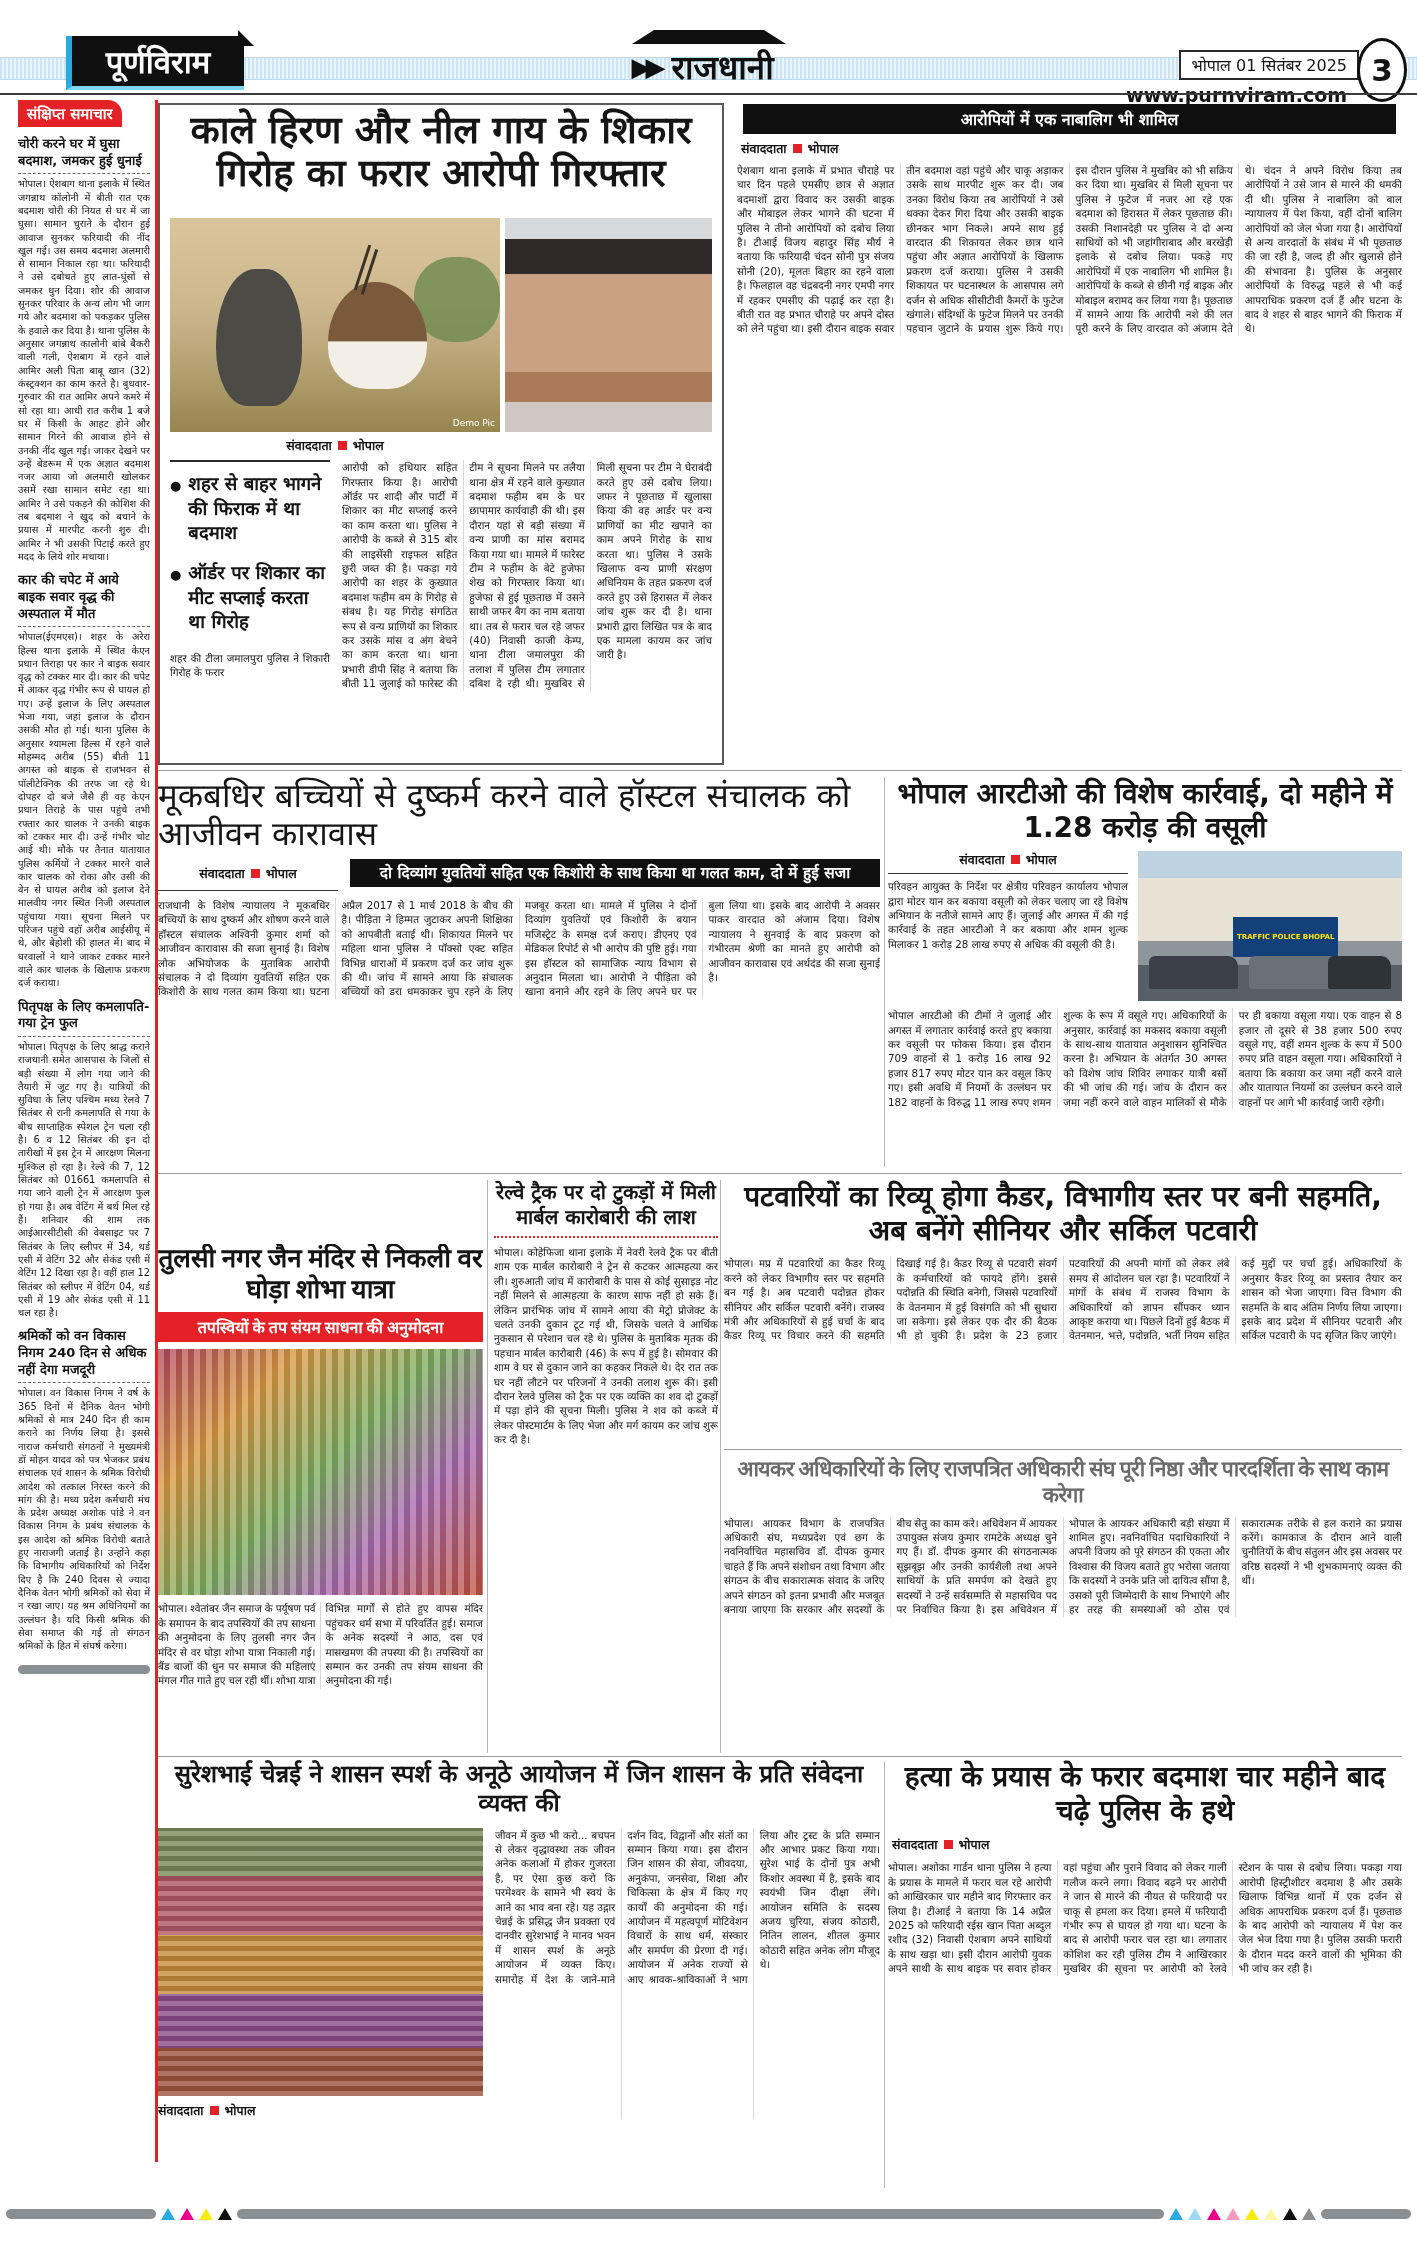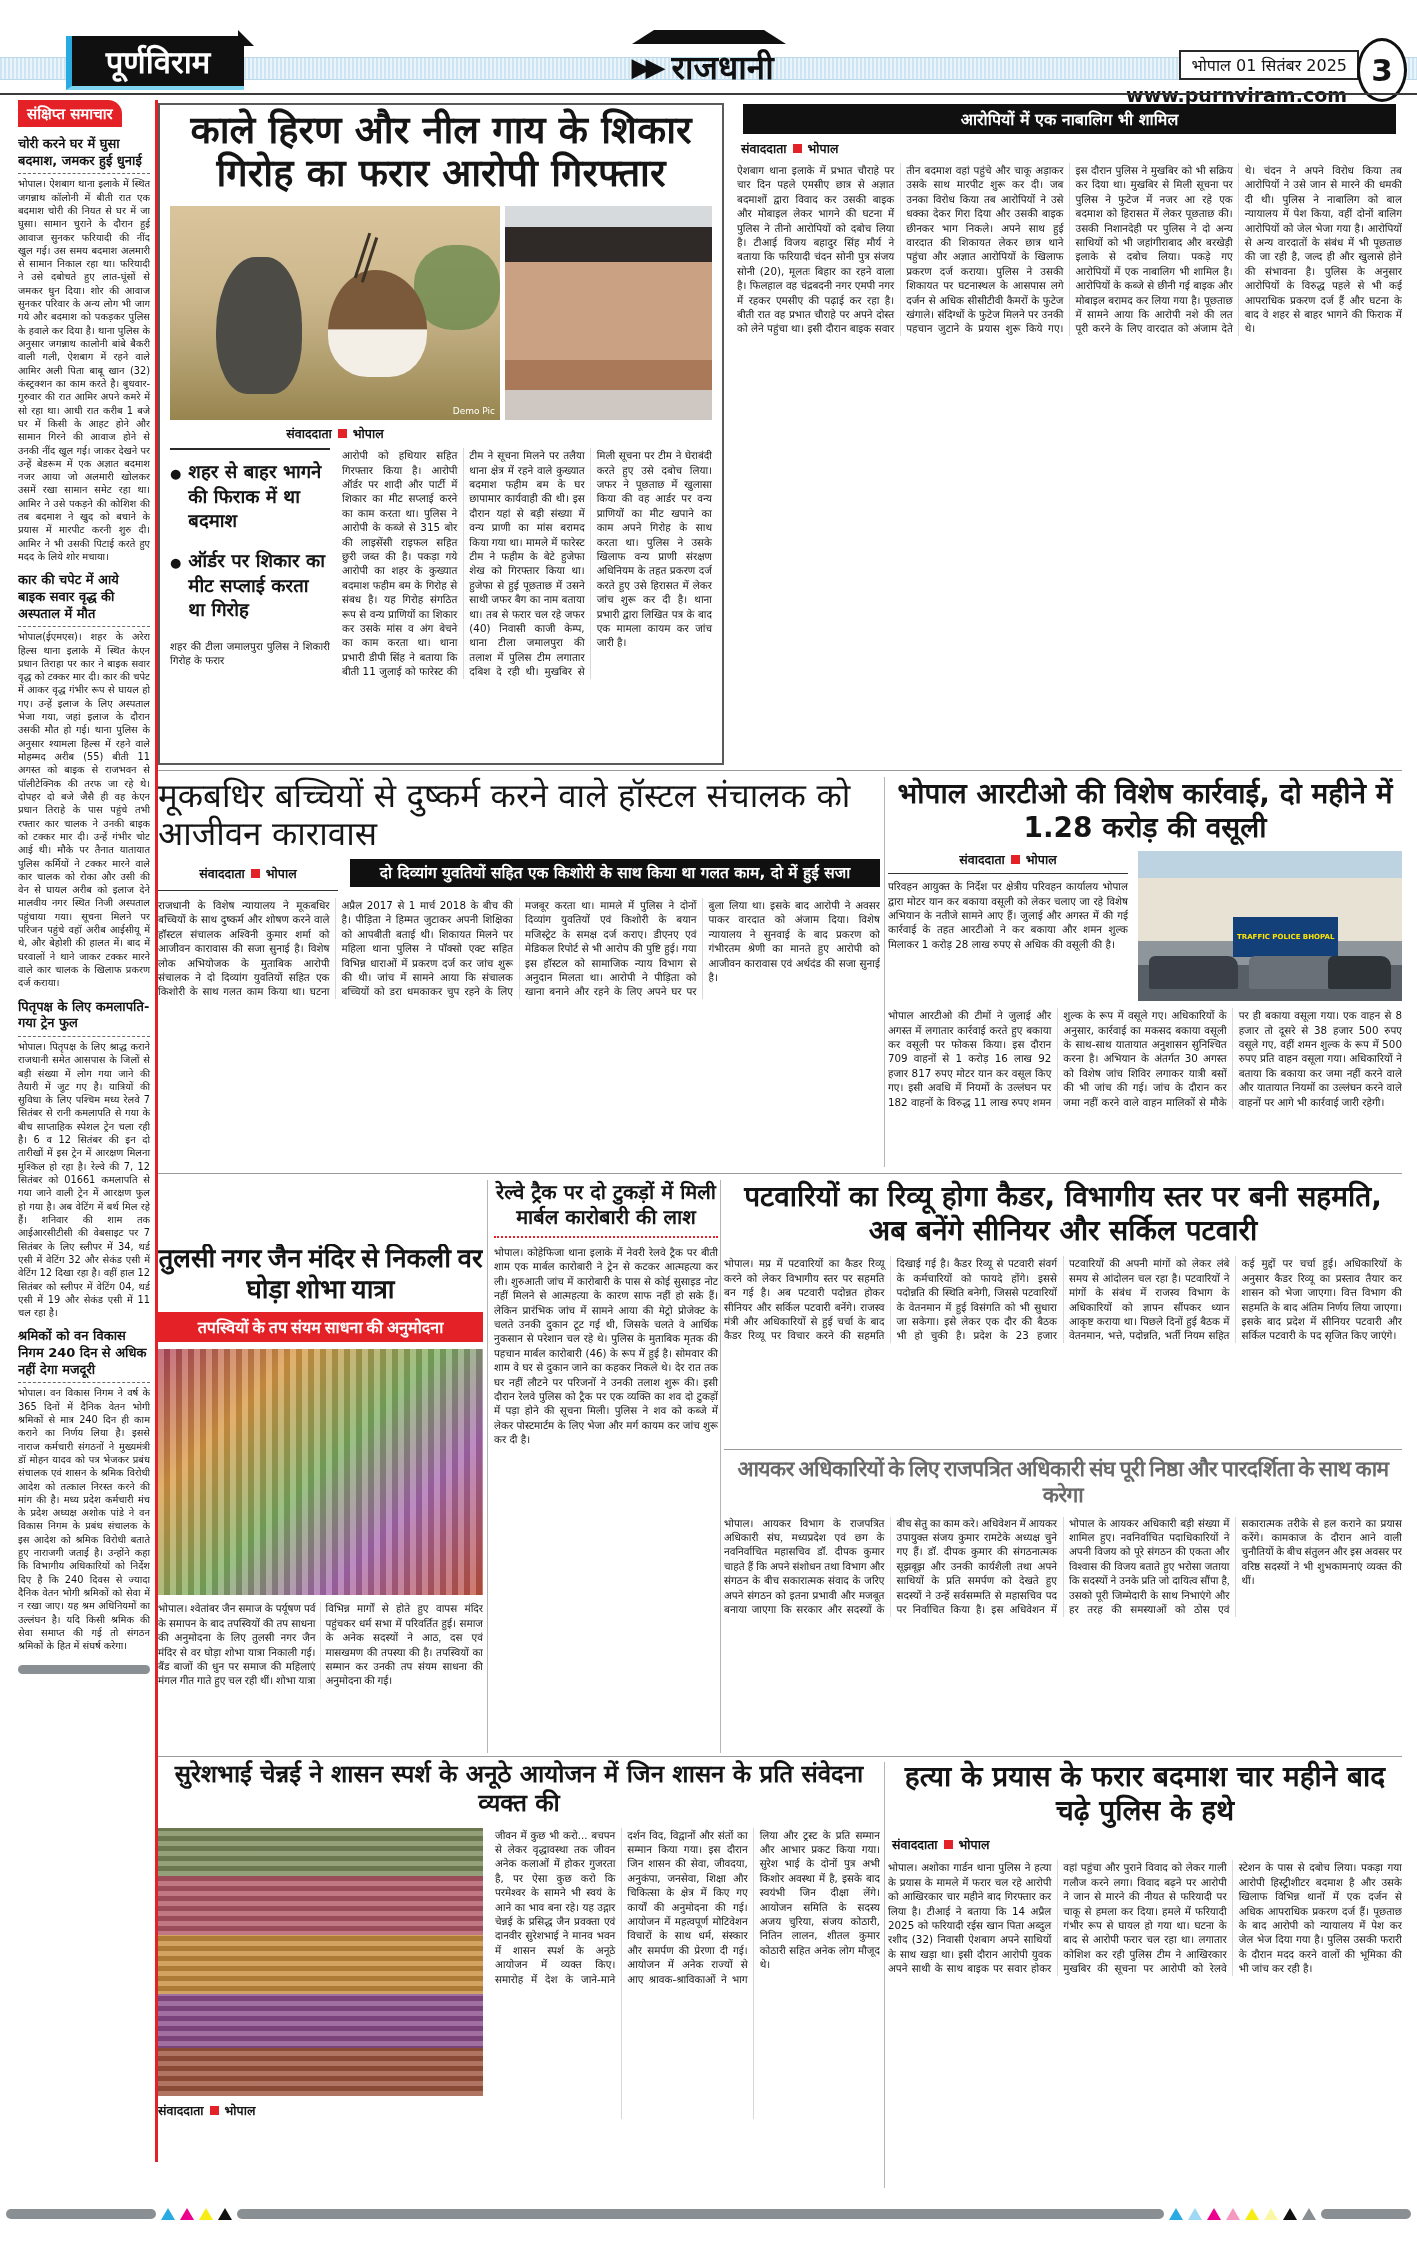--- a/index.html
+++ b/index.html
@@ -41,21 +41,21 @@
   .sb-header{background:#e42127;color:#fff;font-size:15px;font-weight:bold;padding:3px 9px 4px;
         border-radius:0 14px 0 0;display:inline-block;}
   .sb-title{font-size:13px;font-weight:bold;line-height:1.28;margin:9px 0 3px;
         border-bottom:1px dashed #666;padding-bottom:4px;}
   .sb-body{font-size:9.8px;line-height:1.36;text-align:justify;}
   .sb-endbar{height:9px;background:#8a8f93;border-radius:5px;margin-top:12px;}
   
   .main-box{position:absolute;left:158px;top:103px;width:566px;height:662px;border:2px solid #5a5a5a;
         padding:4px 10px;overflow:hidden;box-sizing:border-box;}
   .main-headline{font-size:38px;font-weight:bold;line-height:1.12;text-align:center;}
-  .photo-row{display:flex;gap:5px;margin-top:12px;}
+  .photo-row{display:flex;gap:5px;margin-top:24px;}
   .wild-photo{width:330px;height:214px;position:relative;overflow:hidden;
         background:linear-gradient(180deg,#d9c49c 0%,#cdb88e 40%,#b9a678 65%,#97854f 100%);}
   .bush{position:absolute;right:0;top:18%;width:26%;height:40%;background:#6c8a4d;border-radius:45%;opacity:.8;}
   .nilgai{position:absolute;left:14%;top:24%;width:26%;height:64%;background:#4c4b46;
         border-radius:46% 42% 34% 36%/55% 50% 40% 42%;}
   .buck{position:absolute;left:48%;top:30%;width:30%;height:50%;background:linear-gradient(180deg,#7b5a3c 55%,#f4efe6 56%);
         border-radius:50% 55% 40% 42%/60% 58% 42% 40%;}
   .horns{position:absolute;left:58%;top:12%;width:3px;height:22%;background:#3c3225;transform:rotate(18deg);box-shadow:8px 2px 0 #3c3225;}
   .credit{position:absolute;right:5px;bottom:4px;color:#fff;font-size:9px;}
   .mug-main{flex:1;height:214px;overflow:hidden;

